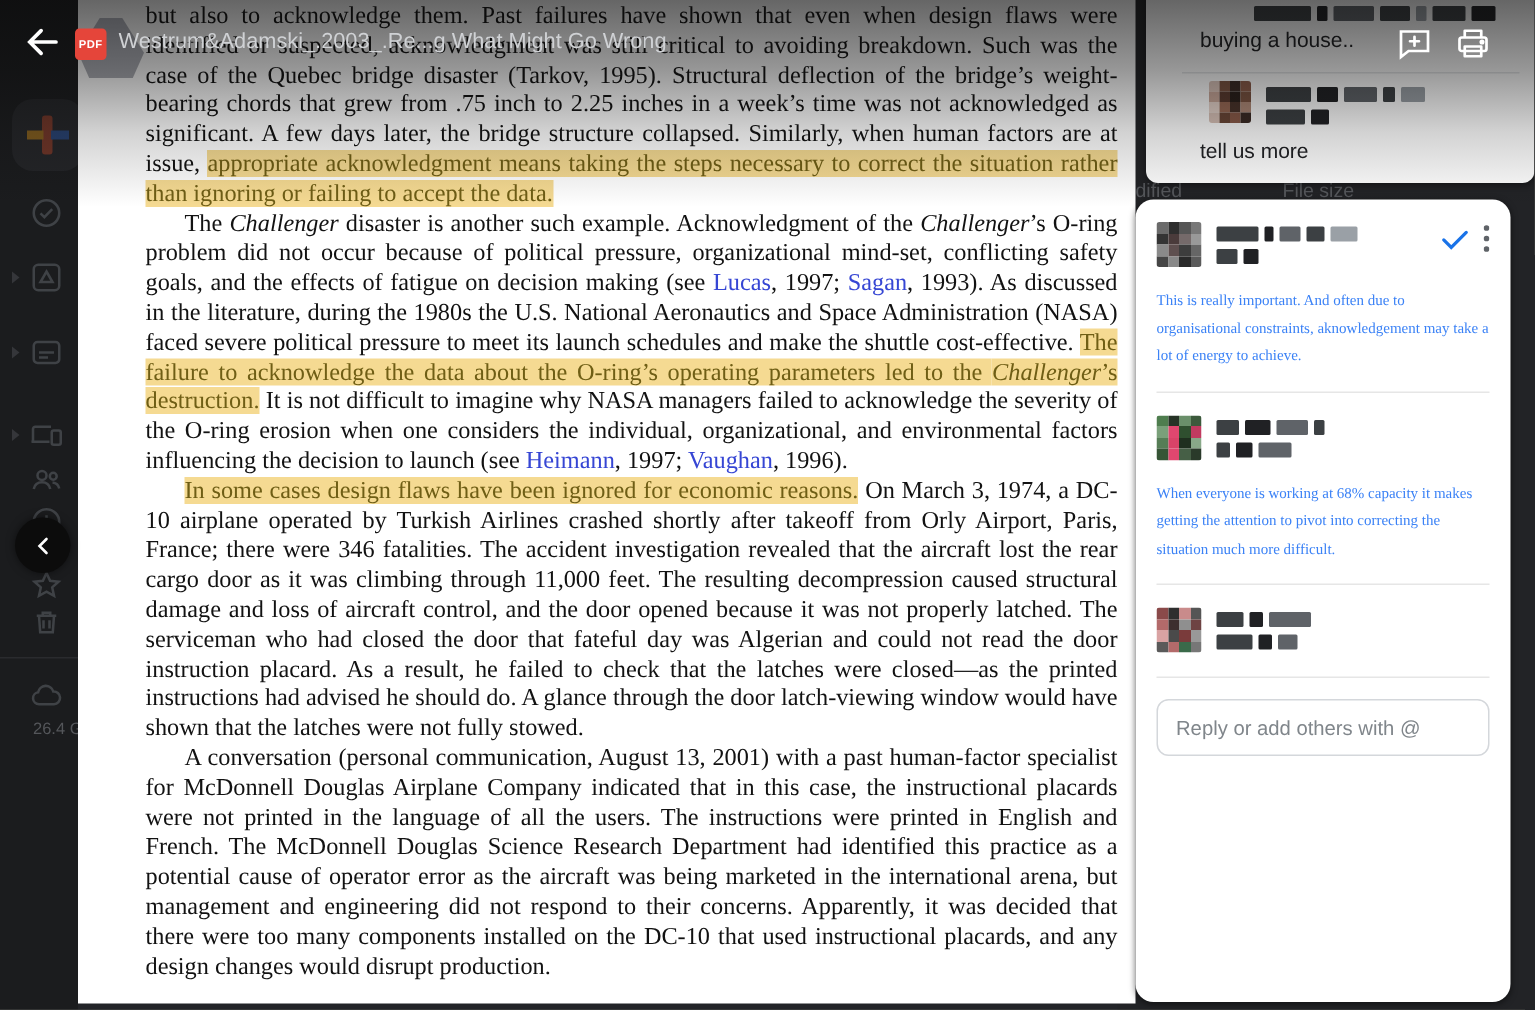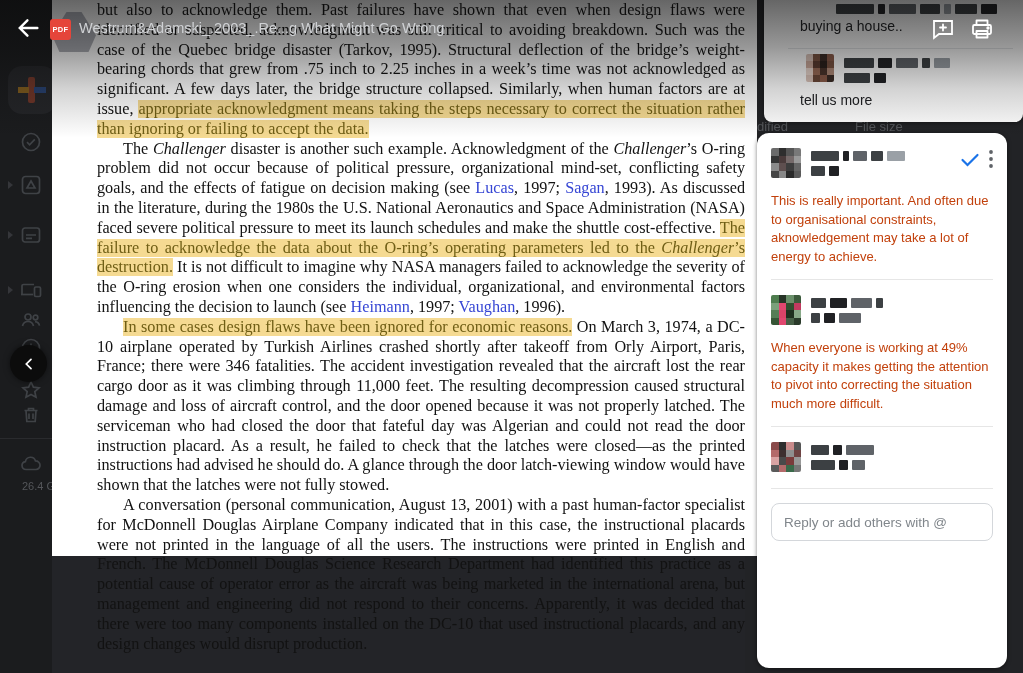--- a/index.html
+++ b/index.html
@@ -16,21 +16,21 @@
   .new-card{position:absolute;left:8px;top:66px;width:48px;height:48px;border-radius:14px;background:#242528;}
   .plusbar{position:absolute;}
   .side-ico{position:absolute;left:19px;width:24px;height:24px;color:#3f4246;}
   .side-ico svg{width:24px;height:24px;display:block;}
   .caret{position:absolute;left:8px;width:0;height:0;border-left:5px solid #35363a;
          border-top:4px solid transparent;border-bottom:4px solid transparent;}
   .side-div{position:absolute;left:0;top:438px;width:52px;height:1px;background:#2a2b2e;}
   .storage-label{position:absolute;left:22px;top:480px;font-size:11px;color:#54565a;white-space:nowrap;}
 
   
-  .page{position:absolute;left:52px;top:0;width:705px;height:556px;background:#ffffff;z-index:3;
+  .page{position:absolute;left:52px;top:0;width:705px;height:669px;background:#ffffff;z-index:3;
         font-family:"Liberation Serif",serif;color:#121212;}
   .doc{padding:1px 12px 0 45px;font-size:16.2px;line-height:19.8px;text-align:justify;}
   .doc p{margin:0;}
   .doc p.ind{text-indent:26px;}
   .seg-i{font-style:italic;}
   .seg-l{color:#3646d4;}
   .seg-h{background:#f5da92;color:#6f5e15;}
   .seg-hi{background:#f5da92;color:#6f5e15;font-style:italic;}
 
   
@@ -68,21 +68,21 @@
   .oc-reply{position:absolute;left:36px;top:118px;font-size:14px;color:#202124;}
 
   
   .panel{position:absolute;left:757px;top:133px;width:250px;height:535px;background:#fff;border-radius:12px;
     z-index:7;box-shadow:0 1px 4px rgba(0,0,0,.5);display:flex;flex-direction:column;}
   .comment{padding:15px 14px 13px;}
   .c-head{display:flex;align-items:flex-start;}
   .c-names{flex:1;padding-top:3px;margin-left:10px;}
   .c-actions{display:flex;align-items:center;gap:9px;padding-top:2px;}
   .c-actions svg{display:block;cursor:pointer;}
-  .c-text{margin-top:11px;font-size:13px;line-height:18.5px;color:#c2410c;}
+  .c-text{margin-top:11px;font-size:10px;line-height:18.5px;color:#3b82f6;font-family:Liberation Serif, serif;}
   .c-div{height:1px;background:#e6e6e6;margin:0 14px;}
   .avatar{width:30px;height:30px;border-radius:2px;overflow:hidden;display:grid;flex:none;
     grid-template-columns:repeat(4,1fr);grid-template-rows:repeat(4,1fr);}
   .avatar.small{width:28px;height:28px;}
   .r-row{display:flex;gap:4px;margin-bottom:5px;}
   .r-b{height:10px;border-radius:1px;}
   .reply-wrap{margin:14px 14px 8px;}
   .reply-input{width:100%;box-sizing:border-box;height:38px;border:1px solid #d4d7db;border-radius:8px;
     padding:0 12px;font-size:13.5px;color:#202124;font-family:"Liberation Sans",sans-serif;outline:none;background:#fff;}
   .reply-input::placeholder{color:#80868b;}
@@ -315,21 +315,21 @@
                 <span class="r-b" style="width: 21px; background: rgb(95, 99, 104);"></span>
                 <span class="r-b" style="width: 7px; background: rgb(60, 64, 67);"></span>
               </div>
               <div class="r-row">
                 <span class="r-b" style="width: 9px; background: rgb(60, 64, 67);"></span>
                 <span class="r-b" style="width: 11px; background: rgb(32, 33, 36);"></span>
                 <span class="r-b" style="width: 22px; background: rgb(95, 99, 104);"></span>
               </div>
             </div>
           </div>
-          <div class="c-text">When everyone is working at 49% capacity it makes getting the attention to pivot into correcting the situation much more difficult.</div>
+          <div class="c-text">When everyone is working at 68% capacity it makes getting the attention to pivot into correcting the situation much more difficult.</div>
         </div>
         <div class="c-div"></div>
         <div class="comment">
           <div class="c-head">
             <div class="avatar">
               <div style="background: rgb(138, 74, 74);"></div>
               <div style="background: rgb(46, 46, 46);"></div>
               <div style="background: rgb(201, 139, 139);"></div>
               <div style="background: rgb(85, 85, 85);"></div>
               <div style="background: rgb(179, 106, 106);"></div>

